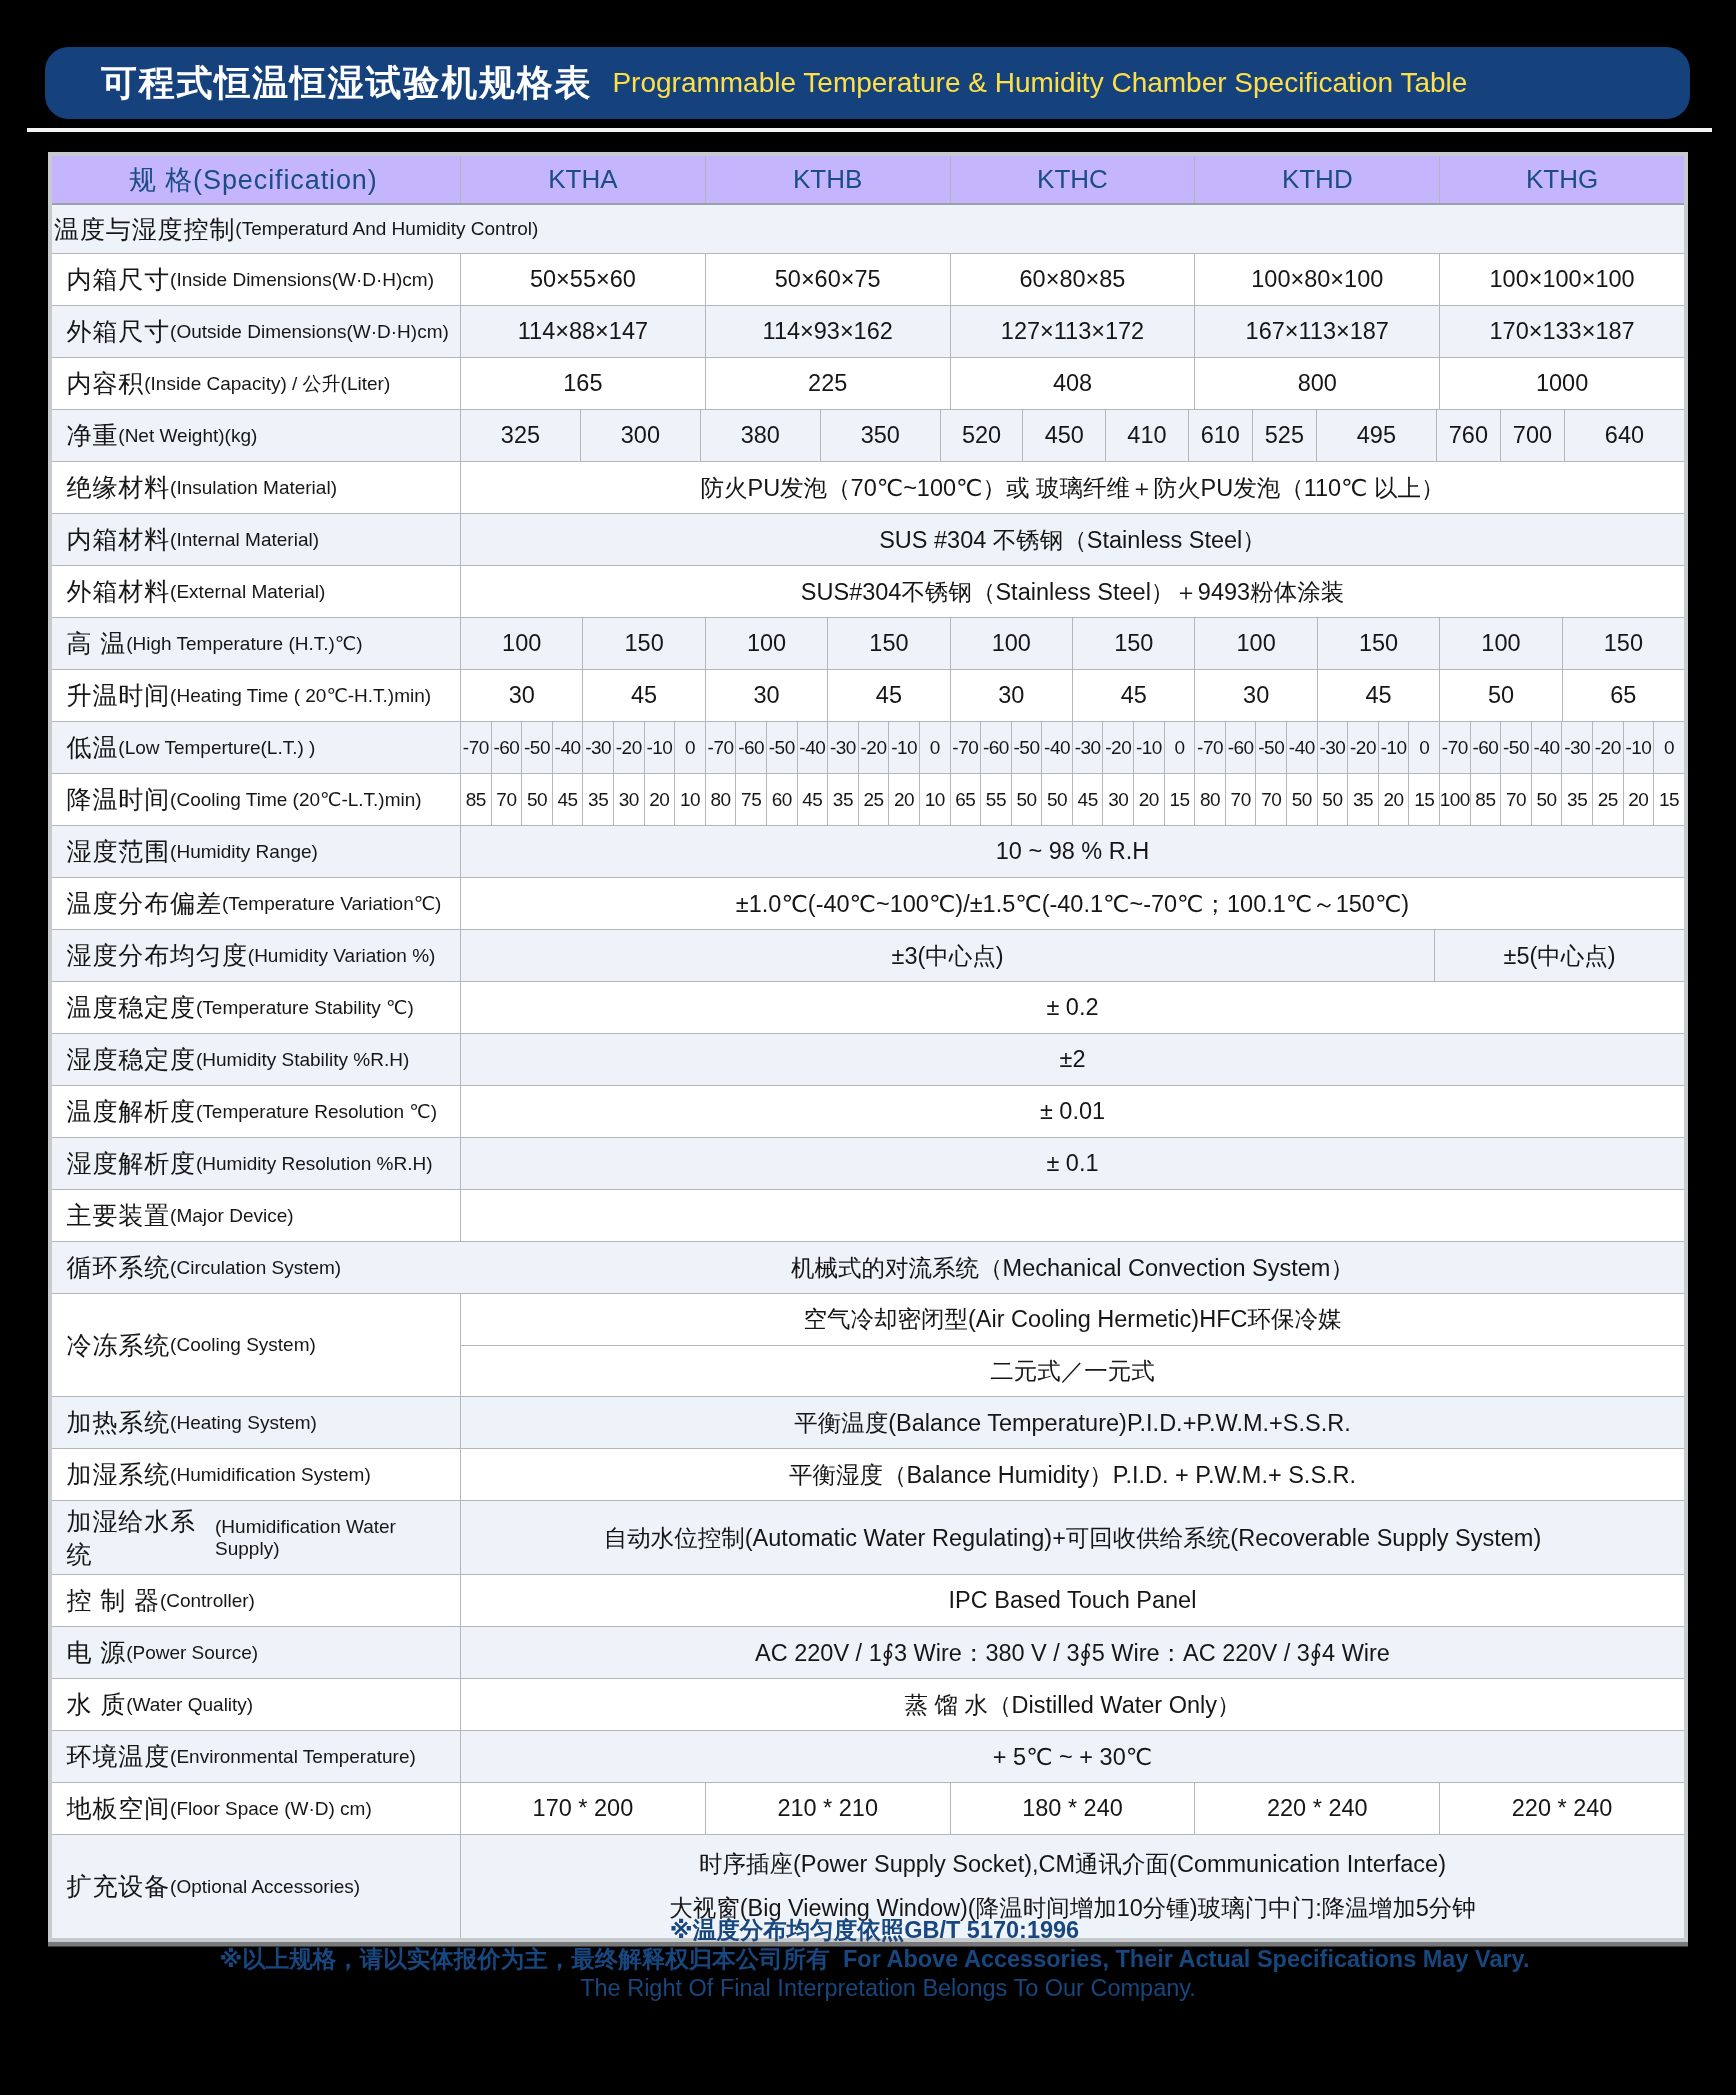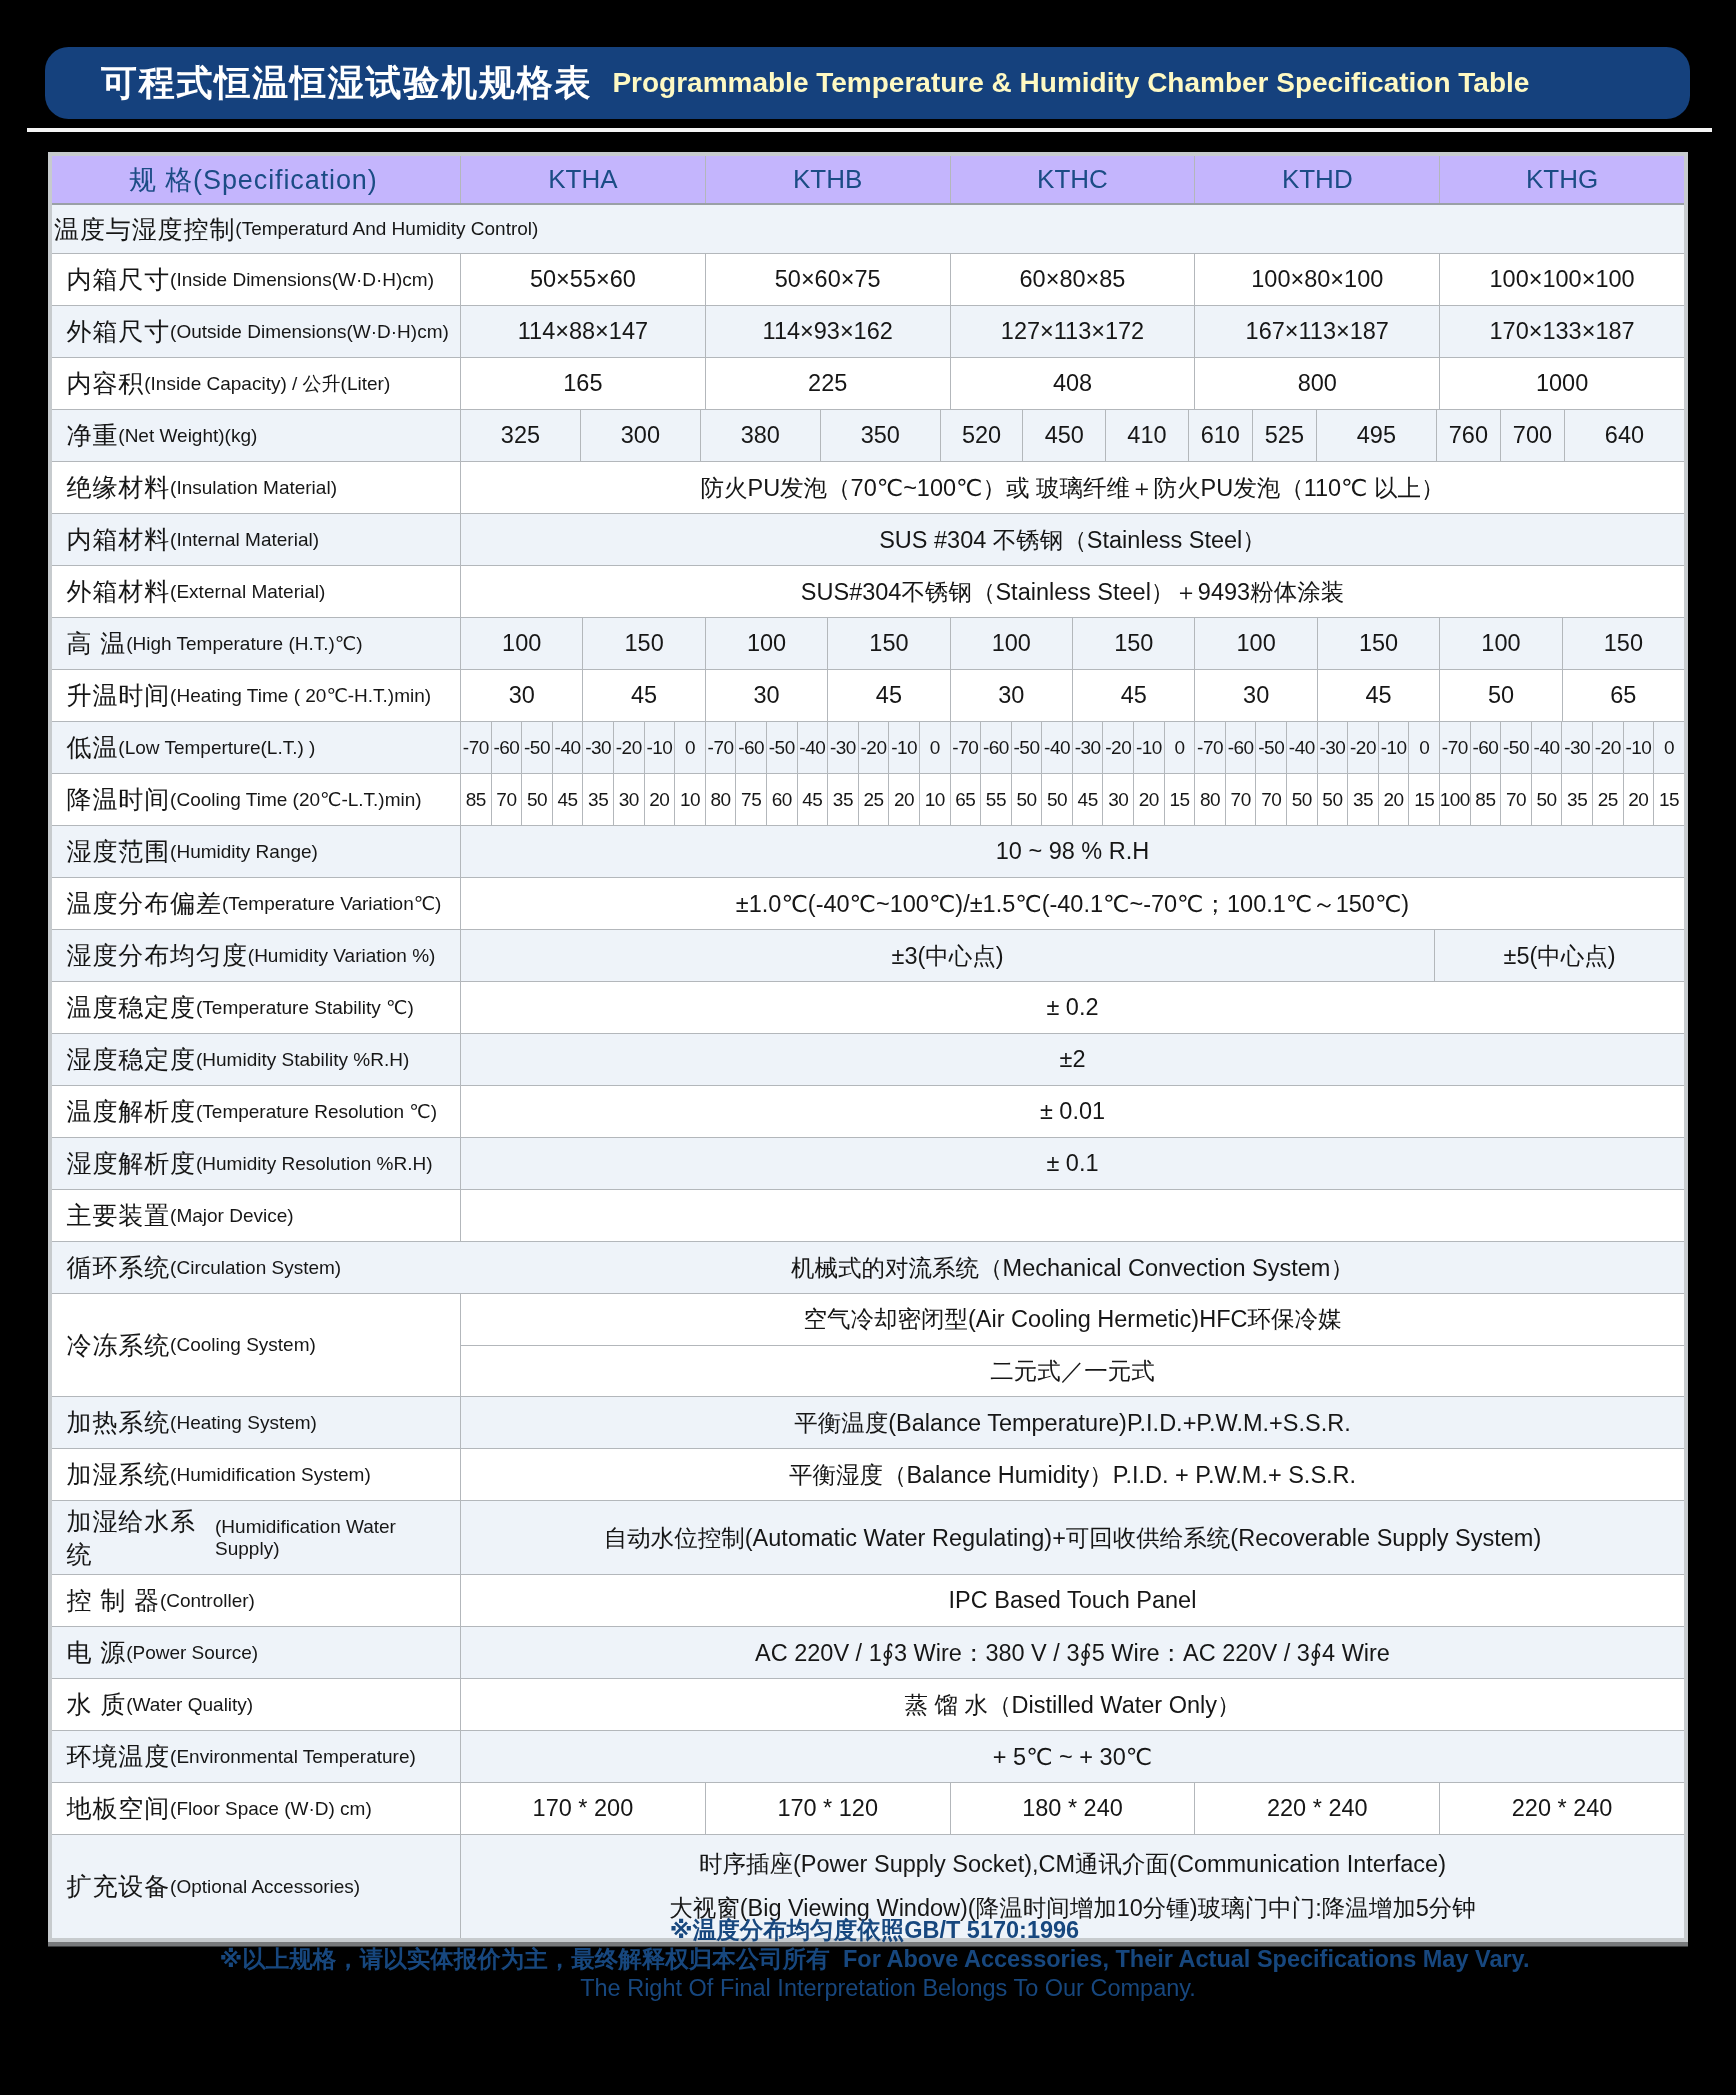--- a/index.html
+++ b/index.html
@@ -14,21 +14,21 @@
   body{font-family:"Liberation Sans","DejaVu Sans",sans-serif;color:var(--ink);}
   .page{position:relative;width:1737px;height:2096px;background:#000;overflow:hidden;}
 
   
   .title-bar{
     position:absolute;left:45px;top:47px;width:1645px;height:72px;
     background:#15417d;border-radius:23.5px;
     display:flex;align-items:center;padding-left:56px;gap:20px;
   }
   .title-zh{color:#fff;font-size:36px;font-weight:bold;letter-spacing:1.8px;white-space:nowrap;}
-  .title-en{color:#fef9c3;font-size:28px;font-weight:bold;white-space:nowrap;}
+  .title-en{color:#fde047;font-size:28px;font-weight:normal;white-space:nowrap;}
   .title-underline{position:absolute;left:27px;top:128px;width:1685px;height:3.6px;background:#f4f4f4;}
 
   
   .spec-table{
     position:absolute;left:48px;top:152px;width:1640px;
     background:#fff;border:4.5px solid var(--outer);
     box-shadow:0 4.5px 0 #77797b;
   }
   .t-row{display:flex;align-items:stretch;min-height:52px;border-bottom:1.8px solid var(--border);background:#fff;}
   .t-row:last-child{border-bottom:none;}
@@ -430,21 +430,21 @@
         </div>
         <div class="t-val" style="flex: 1 1 0px;">+ 5℃ ~ + 30℃</div>
       </div>
       <div class="t-row">
         <div class="t-label">
           <span class="lab-zh">地板空间</span>
           <span class="lab-en">(Floor Space (W·D) cm)</span>
         </div>
         <div class="t-vals">
           <div class="t-val" style="flex: 24 1 0px;">170 * 200</div>
-          <div class="t-val" style="flex: 24 1 0px;">170 * 120</div>
+          <div class="t-val" style="flex: 24 1 0px;">210 * 210</div>
           <div class="t-val" style="flex: 24 1 0px;">180 * 240</div>
           <div class="t-val" style="flex: 24 1 0px;">220 * 240</div>
           <div class="t-val" style="flex: 24 1 0px;">220 * 240</div>
         </div>
       </div>
       <div class="t-row shade tall">
         <div class="t-label">
           <span class="lab-zh">扩充设备</span>
           <span class="lab-en">(Optional Accessories)</span>
         </div>

